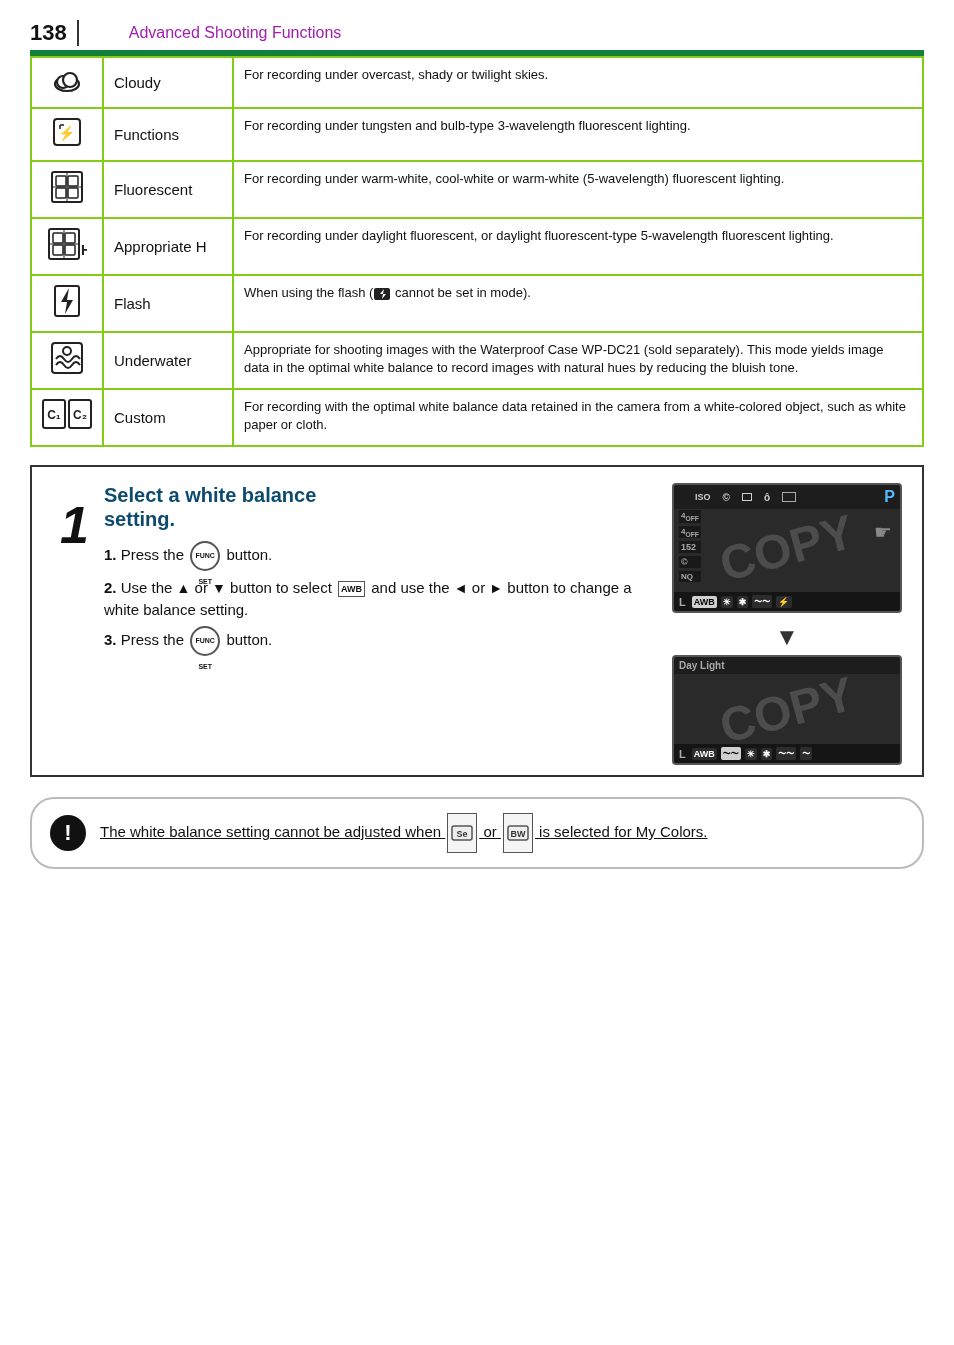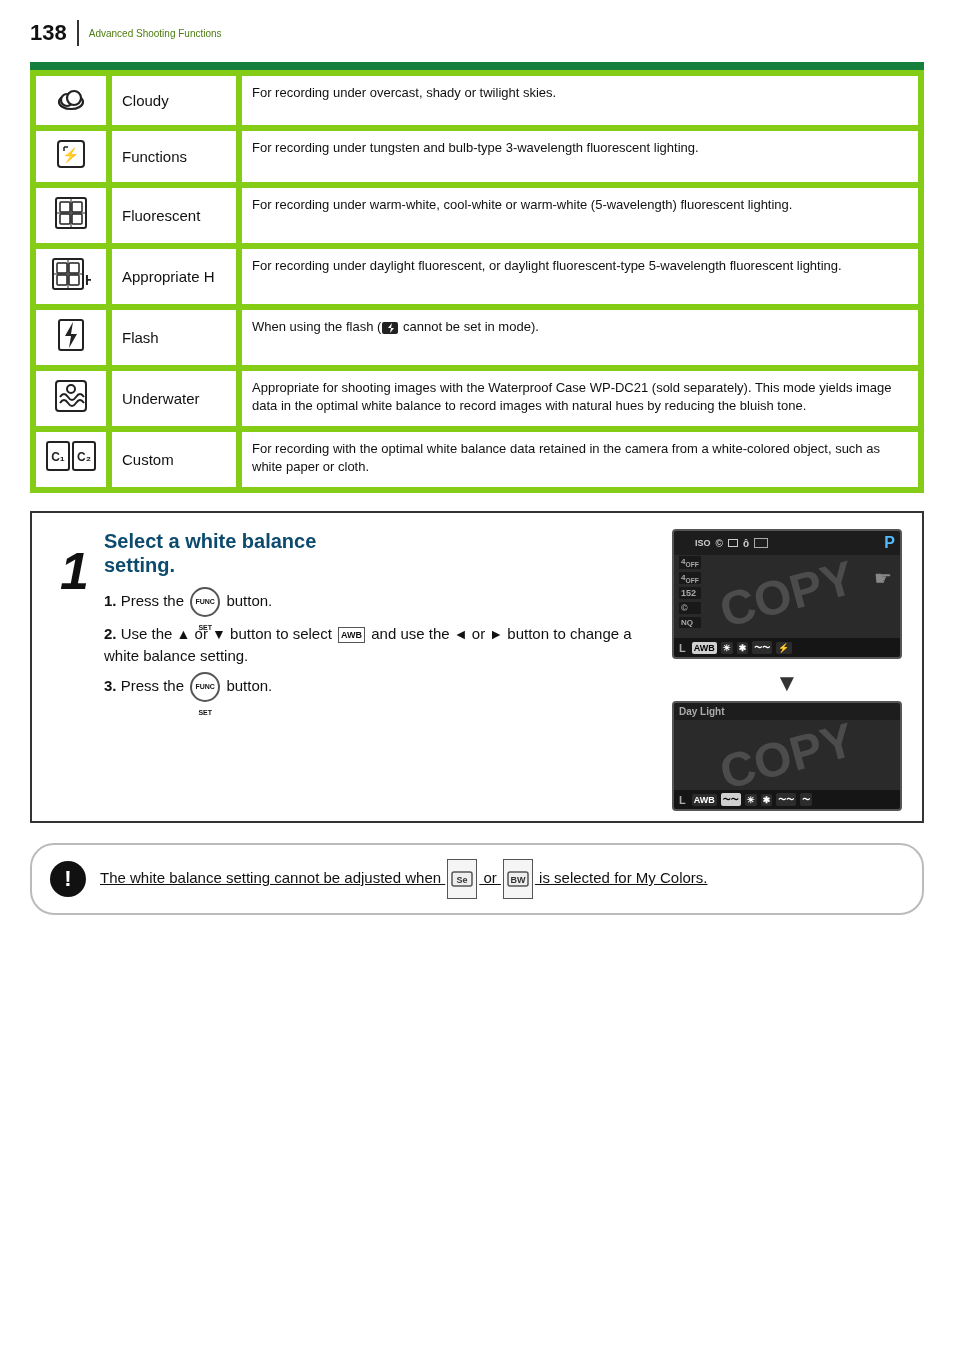--- a/index.html
+++ b/index.html
@@ -12,44 +12,45 @@
       color: #111;
     }
     .page {
       width: 954px;
       padding: 20px 30px 30px 30px;
     }
     
     .page-header {
       display: flex;
       align-items: center;
-      border-bottom: 8px solid #15803d;
-      padding-bottom: 16px;
+      border-bottom: 6px solid #15803d;
+      padding-bottom: 4px;
       margin-bottom: 0;
     }
     .page-number {
       font-size: 22px;
       font-weight: bold;
       margin-right: 10px;
       border-right: 2px solid #333;
       padding-right: 10px;
     }
     .chapter-title {
-      font-size: 10px;
-      color: #4d7c0f;
+      font-size: 16px;
+      color: #a21caf;
+      margin-left: 40px;
     }
 
     
     .wb-table {
       width: 100%;
       border-collapse: collapse;
       margin-top: 0;
     }
     .wb-table td {
-      border: 6px solid #84cc16;
+      border: 2px solid #84cc16;
       padding: 8px 10px;
       vertical-align: top;
     }
     .wb-table .icon-cell {
       width: 55px;
       text-align: center;
       vertical-align: middle;
       font-size: 20px;
       font-weight: bold;
     }
@@ -153,21 +154,21 @@
     }
     .screen-top-bar {
       display: flex;
       justify-content: space-between;
       align-items: center;
       padding: 3px 5px;
       background: rgba(0,0,0,0.3);
     }
     .screen-icons {
       display: flex;
-      gap: 5px;
+      gap: 12px;
       align-items: center;
       padding-left: 16px;
     }
     .screen-icon {
       color: #ccc;
       font-size: 10px;
       font-weight: bold;
     }
     .screen-p {
       color: #5bf;

